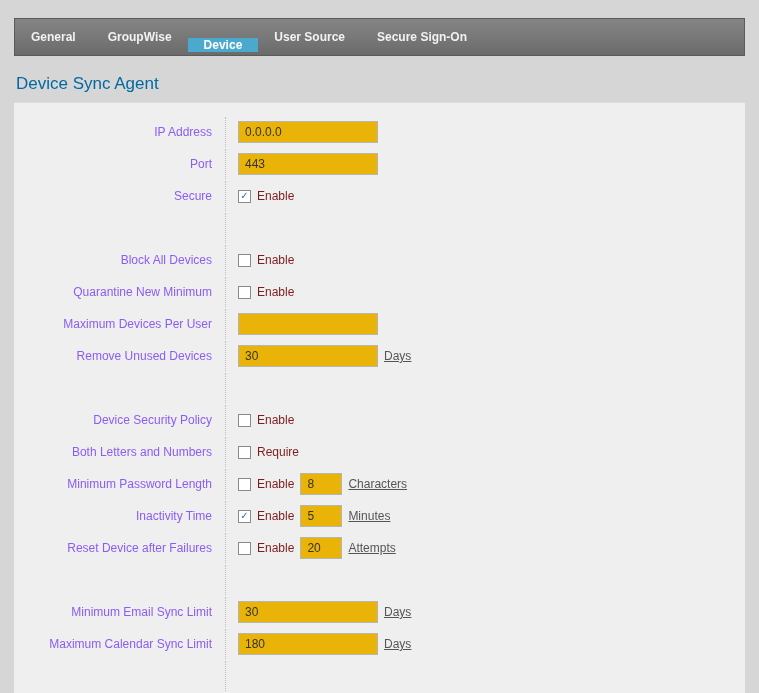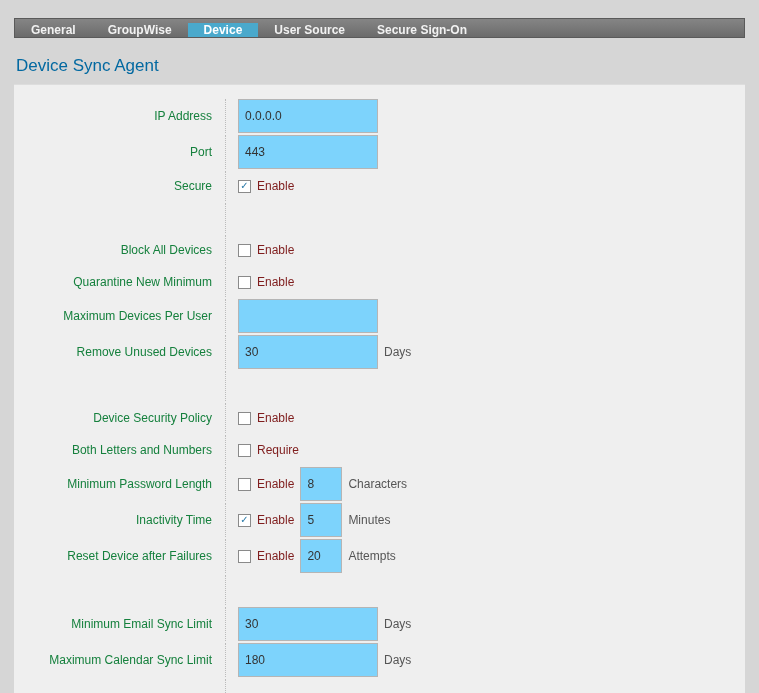--- a/index.html
+++ b/index.html
@@ -9,23 +9,23 @@
     background: #d6d6d6;
     font-family: Arial, Helvetica, sans-serif;
     font-size: 12px;
     color: #444;
     width: 759px;
   }
   .tabbar {
     margin: 18px 14px 0 14px;
     background: linear-gradient(#858585, #6b6b6b);
     border: 1px solid #5a5a5a;
-    height: 20px;
-    display: flex;
-    align-items: flex-end;
+    height: 38px;
+    display: flex;
+    align-items: center;
     color: #fff;
     font-size: 12px;
   }
   .tab {
     padding: 0 16px;
     display: flex;
     align-items: center;
     cursor: pointer;
     font-weight: bold;
     color: #f2f2f2;
@@ -49,61 +49,61 @@
   .row {
     display: flex;
     align-items: center;
     min-height: 30px;
     margin-bottom: 2px;
   }
   .label-col {
     width: 200px;
     text-align: right;
     padding-right: 12px;
-    color: #15803d;
+    color: #8b5cf6;
     font-size: 12px;
     position: relative;
   }
   .divider-col {
     width: 2px;
     align-self: stretch;
     border-right: 1px dotted #bbb;
     margin-right: 12px;
   }
   .ctrl-col {
     display: flex;
     align-items: center;
     gap: 6px;
   }
   input[type="text"] {
     height: 22px;
     border: 1px solid #b5b5b5;
-    background: #7dd3fc;
-    padding: 16px 6px;
+    background: #eab308;
+    padding: 8px 6px;
     font-size: 12px;
     color: #333;
   }
   .inp-wide { width: 140px; }
   .inp-small { width: 42px; }
   .chk {
     width: 13px;
     height: 13px;
     border: 1px solid #8a8a8a;
     background: #fff;
     display: inline-flex;
     align-items: center;
     justify-content: center;
     font-size: 10px;
     color: #2a7aa8;
     line-height: 1;
     cursor: pointer;
   }
   .chk.checked::after { content: "✓"; }
   .chk-label { font-size: 12px; color: #7f1d1d; }
-  .unit { font-size: 12px; color: #555; }
+  .unit { font-size: 12px; color: #555; text-decoration: underline; }
   .spacer { height: 24px; }
 </style>
 </head>
 <body>
 
 <div class="tabbar">
   <div class="tab">General</div>
   <div class="tab">GroupWise</div>
   <div class="tab active">Device</div>
   <div class="tab">User Source</div>

